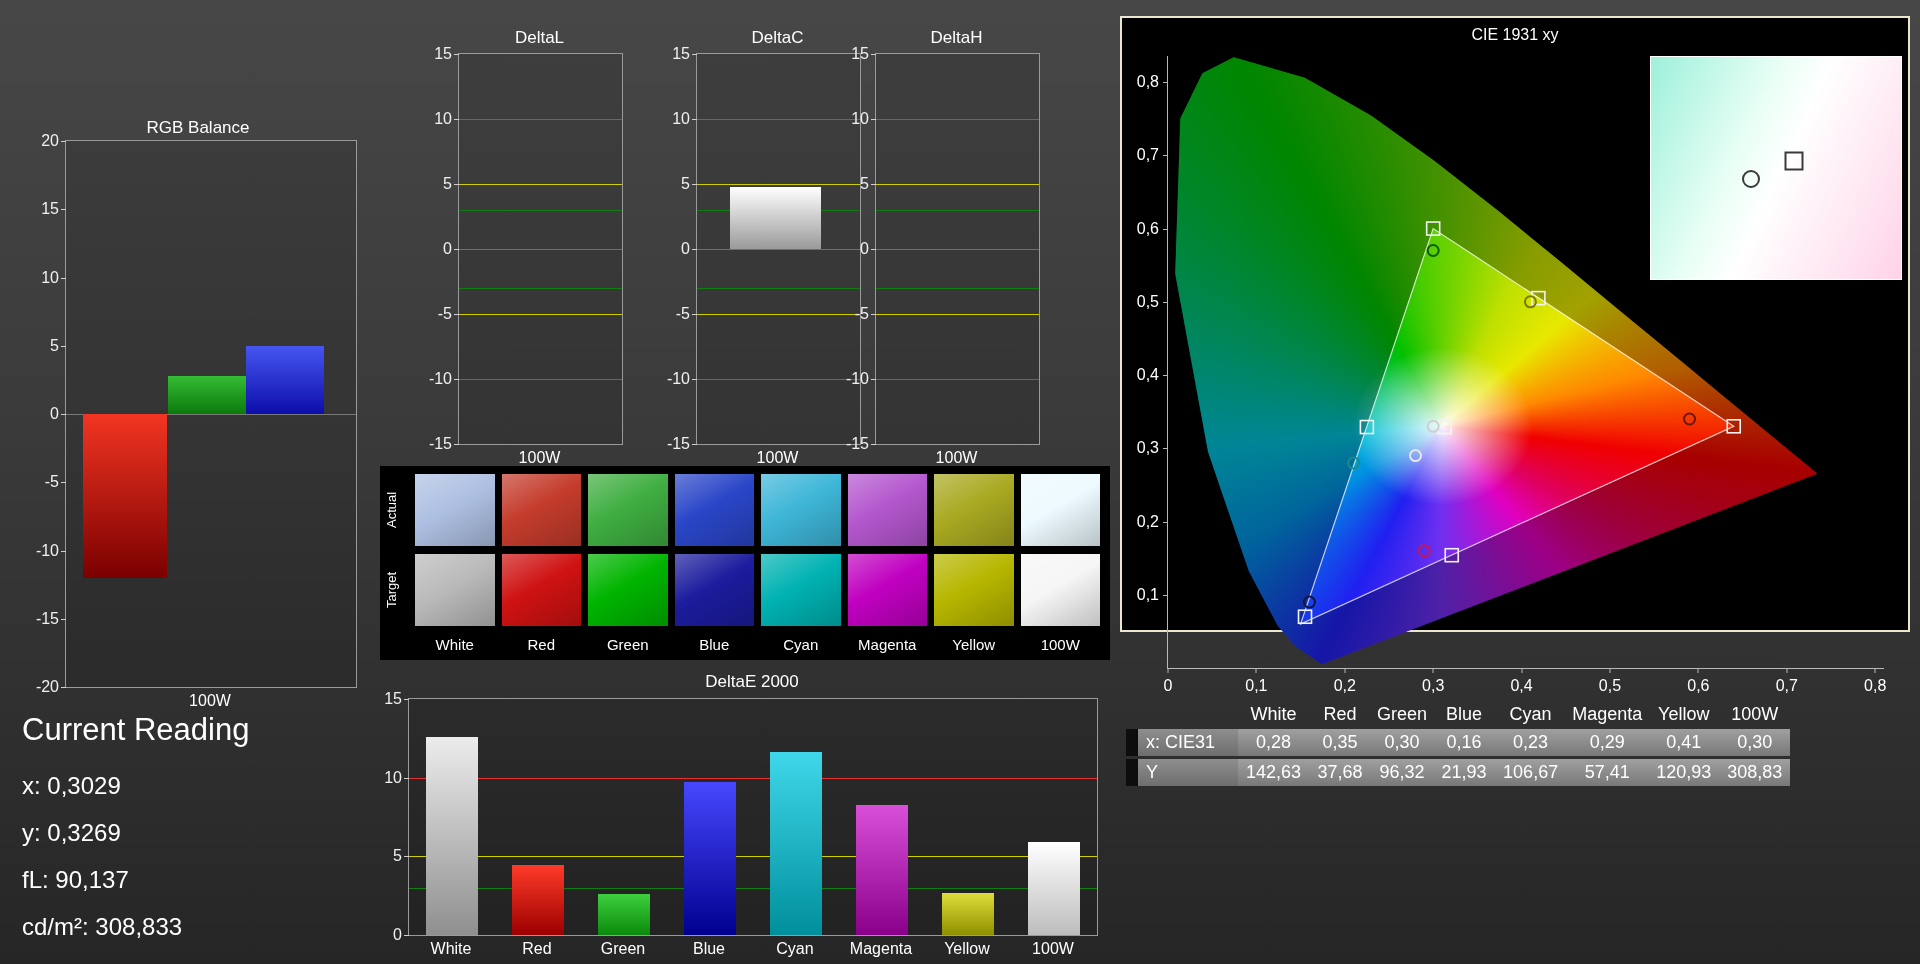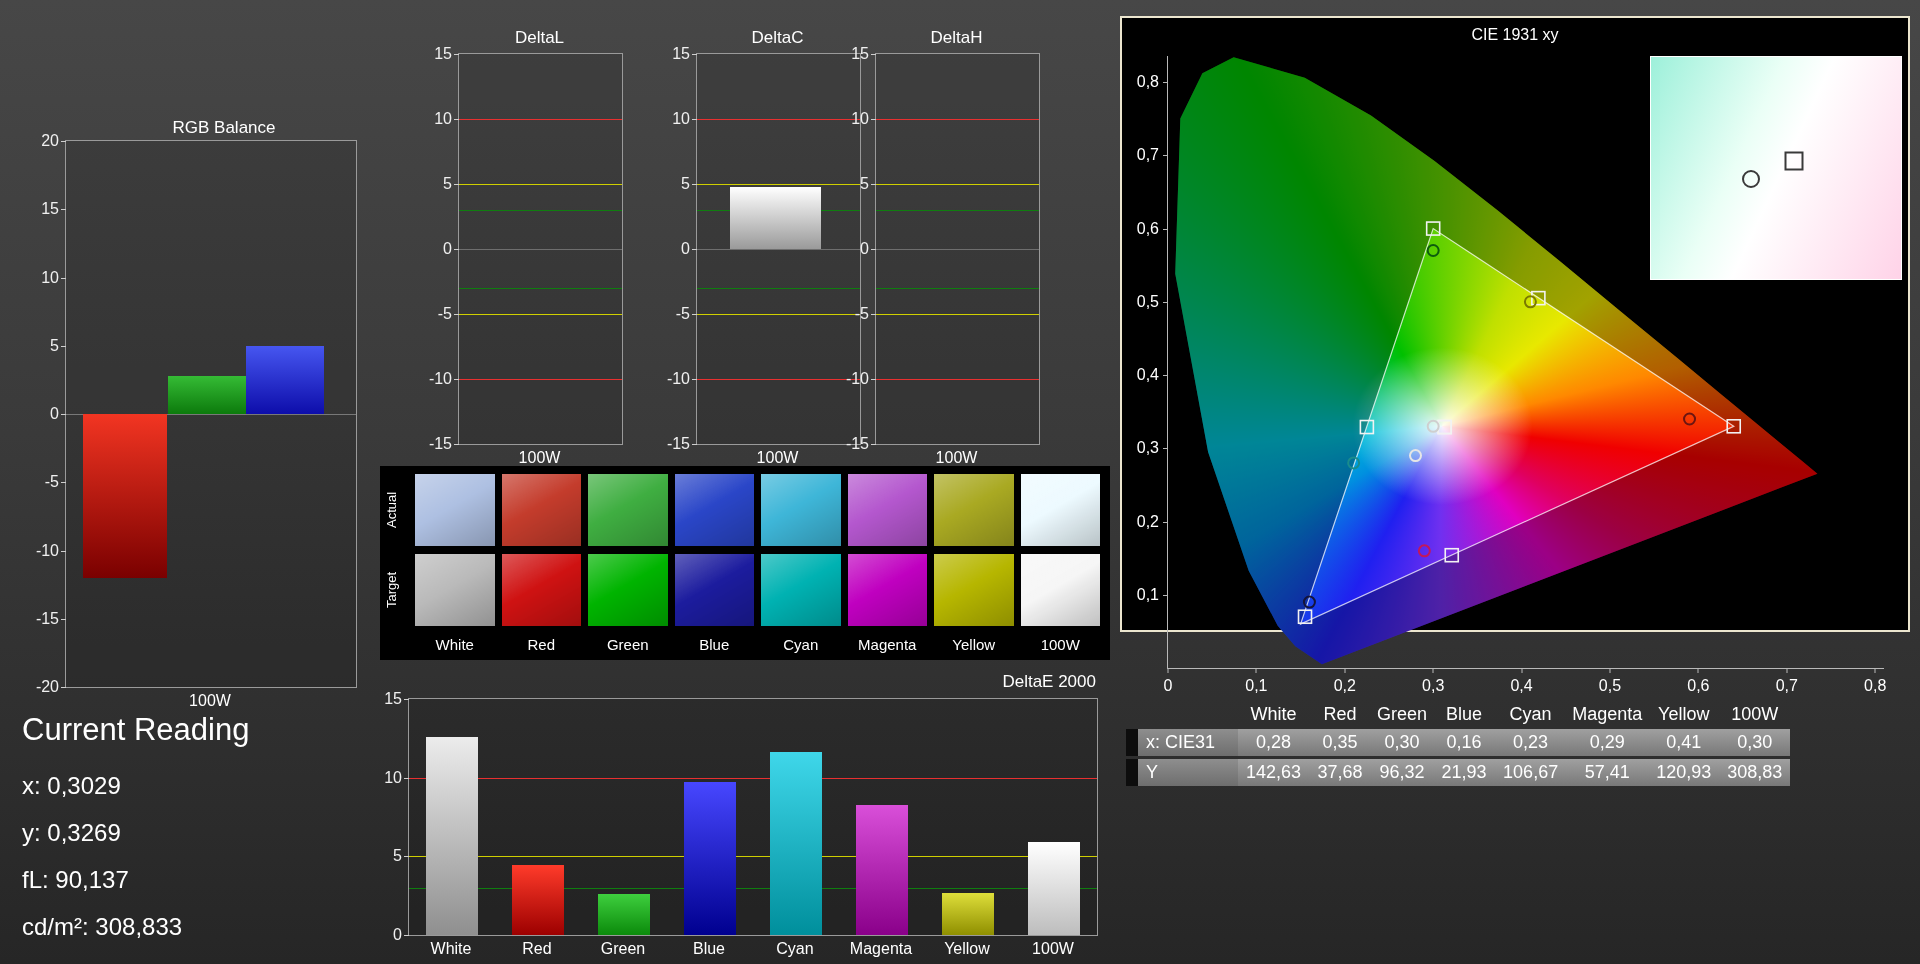--- a/index.html
+++ b/index.html
@@ -15,34 +15,34 @@
   .bar{position:absolute;}
   .ytick-mark{position:absolute;right:100%;width:5px;height:1px;background:#cfcfcf;}
   .ytick-label{position:absolute;right:calc(100% + 7px);transform:translateY(-50%);
                font-size:16px;color:#f0f0f0;white-space:nowrap;}
   .xlabel{position:absolute;text-align:center;color:#fff;font-size:16px;}
   .xlabels{position:absolute;height:22px;}
   .cat-label{position:absolute;top:0;text-align:center;color:#fff;font-size:16px;}
 
   
   #chart-rgb{left:45px;top:118px;width:330px;height:620px;}
-  #chart-rgb .chart-title{left:34px;width:290px;top:0;}
+  #chart-rgb .chart-title{left:8px;width:290px;top:0;}
   #plot-rgb{left:20px;top:22px;width:290px;height:546px;}
   #chart-rgb .xlabel{left:20px;width:290px;top:574px;}
 
   .delta-chart{width:210px;height:460px;}
   .delta-chart .chart-title{left:22px;width:163px;top:0;}
   .delta-chart .plot{left:22px;top:25px;width:163px;height:390px;}
   .delta-chart .xlabel{left:22px;width:163px;top:421px;}
   #chart-dl{left:436px;top:28px;}
   #chart-dc{left:639px;top:28px;margin-left:35px;}
   #chart-dh{left:853px;top:28px;}
 
   #chart-de{left:390px;top:672px;width:716px;height:292px;}
-  #chart-de .chart-title{left:18px;width:688px;top:0;text-align:right;}
+  #chart-de .chart-title{left:18px;width:688px;top:0;}
   #plot-de{left:18px;top:26px;width:688px;height:236px;}
   #de-xlabels{left:18px;top:268px;width:688px;}
 
   
   #swatch-panel{position:absolute;left:380px;top:466px;width:730px;height:194px;
     background:#000;box-sizing:border-box;padding:8px 10px 2px 4px;
     display:grid;grid-template-columns:24px repeat(8,1fr);grid-template-rows:1fr 1fr 24px;
     gap:8px 7px;}
   .swatch{width:100%;height:100%;}
   .swatch-rowlabel{writing-mode:vertical-rl;transform:rotate(180deg);color:#fff;

